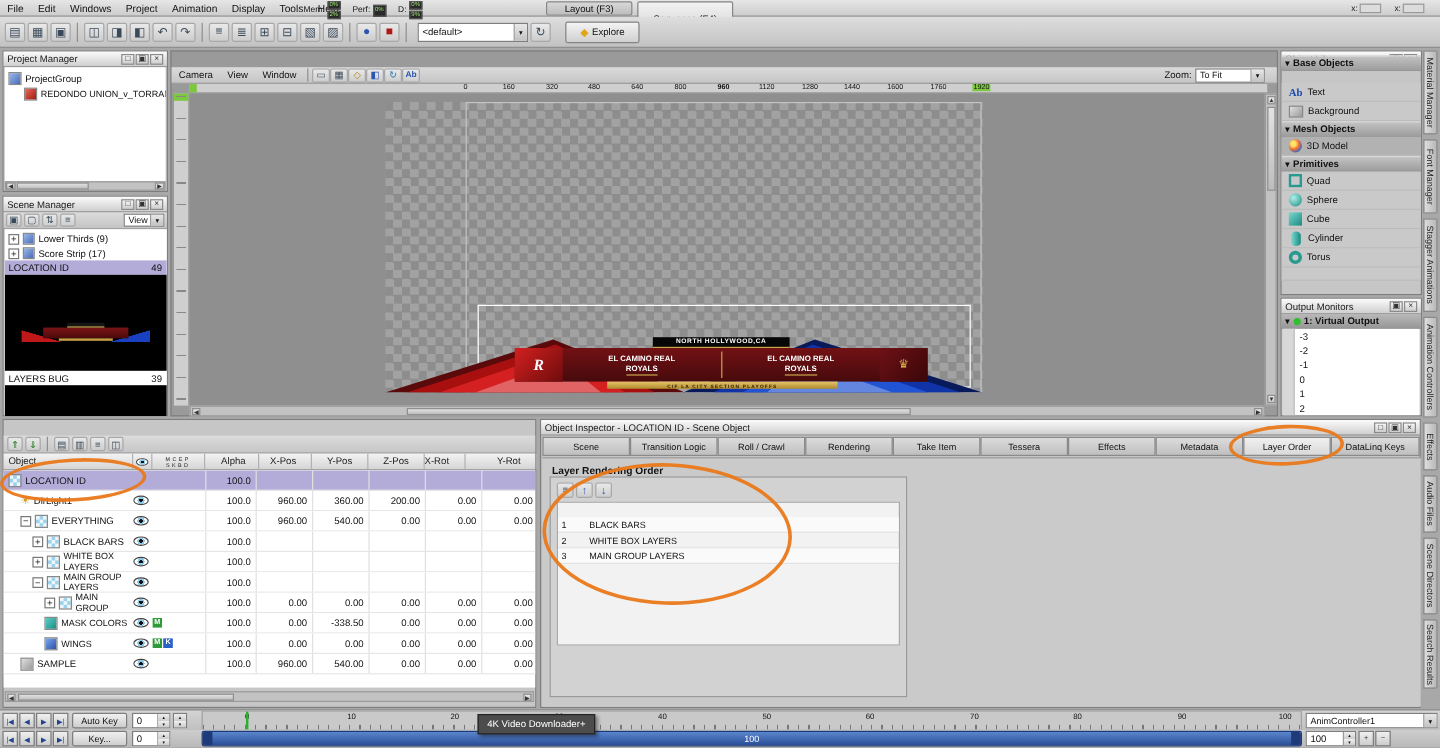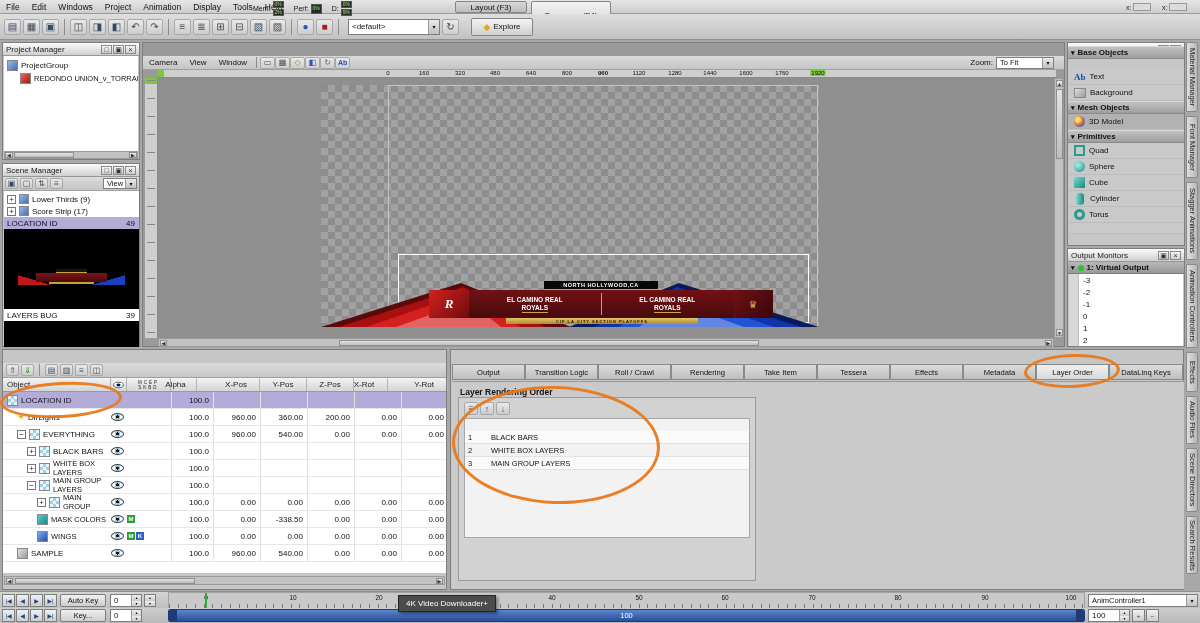--- a/index.html
+++ b/index.html
@@ -441,21 +441,21 @@
     <div class="omc" style="left:0;width:108px;justify-content:flex-start;padding-left:4px">
         <span>Object</span>
       </div>
     <div class="omc" style="left:108px;width:16px">
         <span class="eyeico" style="transform:scale(.8)"></span>
       </div>
     <div class="omc" style="left:124px;width:44px;flex-direction:column;justify-content:center;line-height:5px">
       <span style="font-size:4.5px;letter-spacing:2px">MCEP</span>
       <span style="font-size:4.5px;letter-spacing:2px">SKBD</span>
     </div>
-    <div class="omc" style="left:152px;width:42px">
+    <div class="omc" style="left:171px;width:42px">
         <span>Alpha</span>
       </div>
     <div class="omc" style="left:210px;width:47px">
         <span>X-Pos</span>
       </div>
     <div class="omc" style="left:257px;width:47px">
         <span>Y-Pos</span>
       </div>
     <div class="omc" style="left:304px;width:47px">
         <span>Z-Pos</span>
@@ -759,23 +759,31 @@
     </div>
   </div>
   <div class="sbar" style="left:1px;top:226px;width:441px;height:9px">
     <span class="sarrow" style="left:1px;top:1px;width:7px;height:6px">◀</span>
     <span class="sthumb" style="left:10px;top:1px;width:180px;height:6px"></span>
     <span class="sarrow" style="right:1px;top:1px;width:7px;height:6px">▶</span>
   </div>
 </div>
 
 <div class="panel" style="left:450px;top:349px;width:734px;height:241px">
+  <div class="phead">
+    <span>Object Inspector - LOCATION ID - Scene Object</span>
+    <span class="pbtns">
+        <span class="pbtn g-float"></span>
+        <span class="pbtn g-dock"></span>
+        <span class="pbtn g-close"></span>
+      </span>
+  </div>
   <div class="abs" style="left:0;top:14px;width:732px;height:17px">
     <div class="tab" style="left:1px">
-        <span>Output</span>
+        <span>Scene</span>
       </div>
     <div class="tab" style="left:74px">
         <span>Transition Logic</span>
       </div>
     <div class="tab" style="left:147px">
         <span>Roll / Crawl</span>
       </div>
     <div class="tab" style="left:220px">
         <span>Rendering</span>
       </div>

